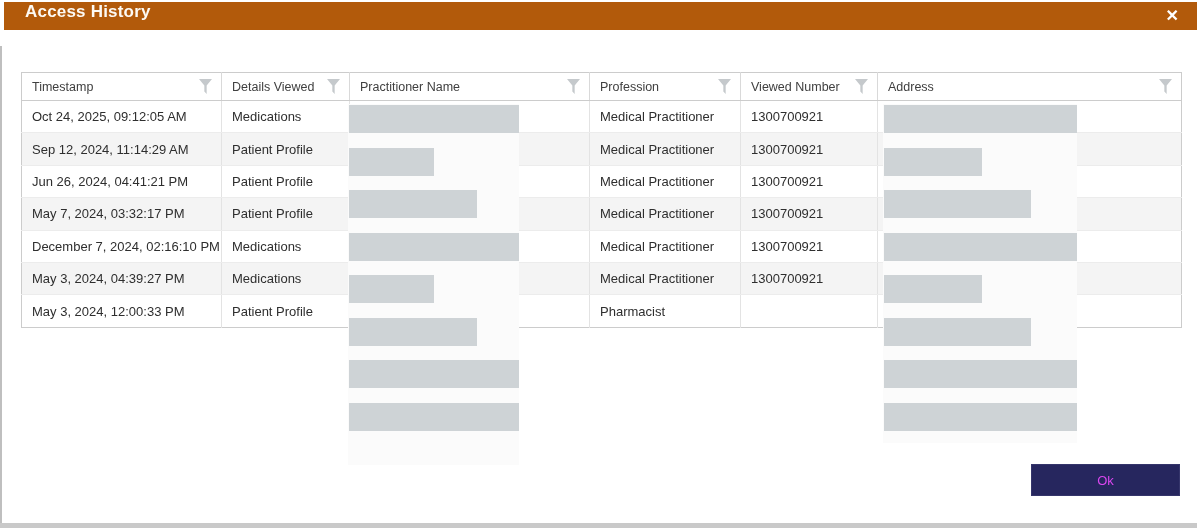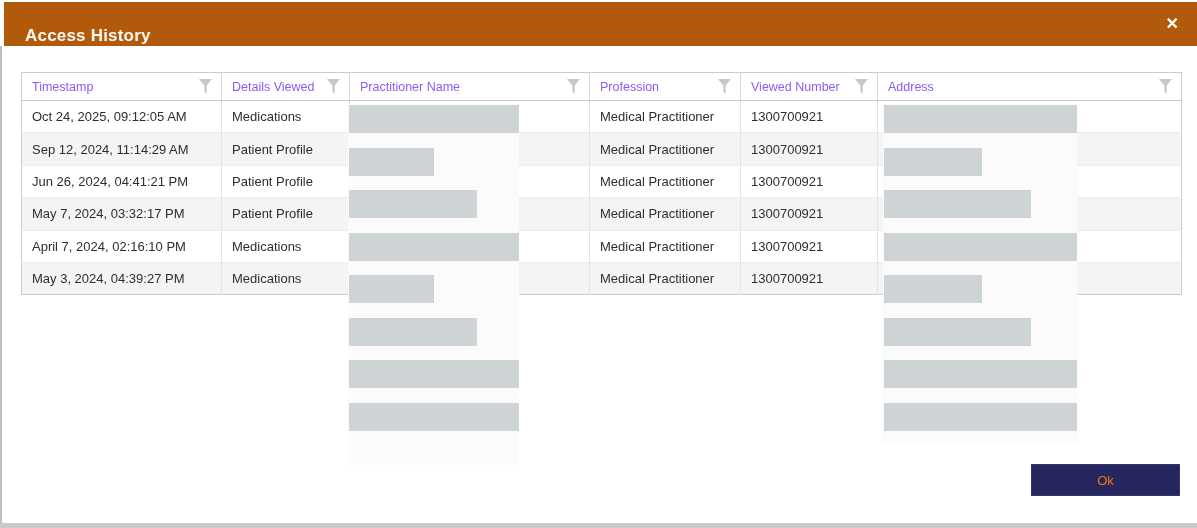--- a/index.html
+++ b/index.html
@@ -8,24 +8,24 @@
     width: 1197px;
     height: 528px;
     background: #ffffff;
     overflow: hidden;
     font-family: "Liberation Sans", sans-serif;
   }
   
   .titlebar {
     position: absolute;
     left: 4px; top: 2px; right: 0;
-    height: 44px;
+    height: 28px;
     background: #B25A0B;
     display: flex;
-    align-items: flex-end;
+    align-items: flex-start;
   }
   .titlebar .title {
     margin-left: 21px;
     color: #FDFAF4;
     font-size: 17px;
     font-weight: bold;
     letter-spacing: 0.2px;
   }
   .close-btn {
     position: absolute;
@@ -63,21 +63,21 @@
     font-size: 13px;
     color: #2e2e2e;
   }
   table.grid th {
     height: 27px;
     padding: 0;
     border-right: 1px solid #d9d9d9;
     border-bottom: 1px solid #cccccc;
     font-weight: normal;
     font-size: 12.5px;
-    color: #8b5cf6;
+    color: #404040;
     text-align: right;
     background: #ffffff;
   }
   table.grid th:last-child, table.grid td:last-child { border-right: none; }
   .th-inner {
     display: flex;
     align-items: center;
     justify-content: space-between;
     padding: 0 9px 0 10px;
   }
@@ -108,21 +108,21 @@
     left: 1px;
     height: 28px;
     background: #ced3d6;
   }
   
   .ok-btn {
     position: absolute;
     left: 1031px; top: 464px;
     width: 149px; height: 32px;
     background: #26265E;
-    color: #f97316;
+    color: #d946ef;
     font-size: 13px;
     display: flex;
     align-items: center;
     justify-content: center;
     cursor: pointer;
     box-sizing: border-box;
     border: 1px solid #35356b;
   }
 </style>
 </head>
@@ -214,33 +214,41 @@
         </tr>
         <tr>
           <td>May 7, 2024, 03:32:17 PM</td>
           <td>Patient Profile</td>
           <td></td>
           <td>Medical Practitioner</td>
           <td>1300700921</td>
           <td></td>
         </tr>
         <tr>
-          <td>April 7, 2024, 02:16:10 PM</td>
+          <td>December 7, 2024, 02:16:10 PM</td>
           <td>Medications</td>
           <td></td>
           <td>Medical Practitioner</td>
           <td>1300700921</td>
           <td></td>
         </tr>
         <tr>
           <td>May 3, 2024, 04:39:27 PM</td>
           <td>Medications</td>
           <td></td>
           <td>Medical Practitioner</td>
           <td>1300700921</td>
+          <td></td>
+        </tr>
+        <tr>
+          <td>May 3, 2024, 12:00:33 PM</td>
+          <td>Patient Profile</td>
+          <td></td>
+          <td>Pharmacist</td>
+          <td></td>
           <td></td>
         </tr>
       </tbody>
   </table>
 
   <div class="redaction-overlay" id="ov-practitioner" style="left:348px; top:104px; width:171px; height:361px;">
       <div class="redaction-box" style="top: 1px; width: 170px;"></div>
       <div class="redaction-box" style="top: 43.5px; width: 85px;"></div>
       <div class="redaction-box" style="top: 86px; width: 128px;"></div>
       <div class="redaction-box" style="top: 128.5px; width: 170px;"></div>

